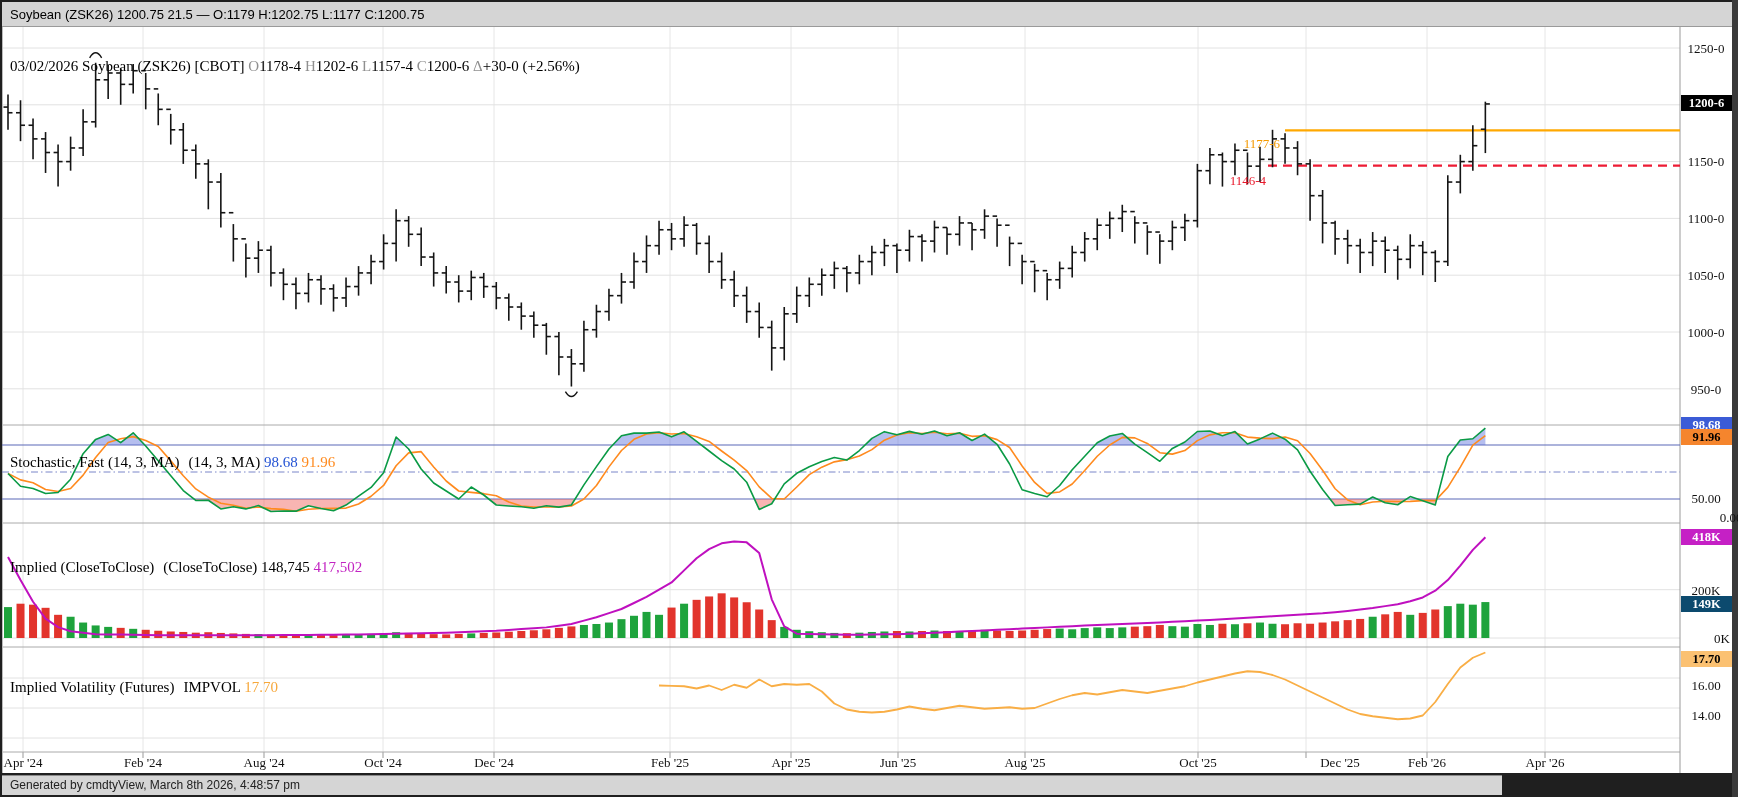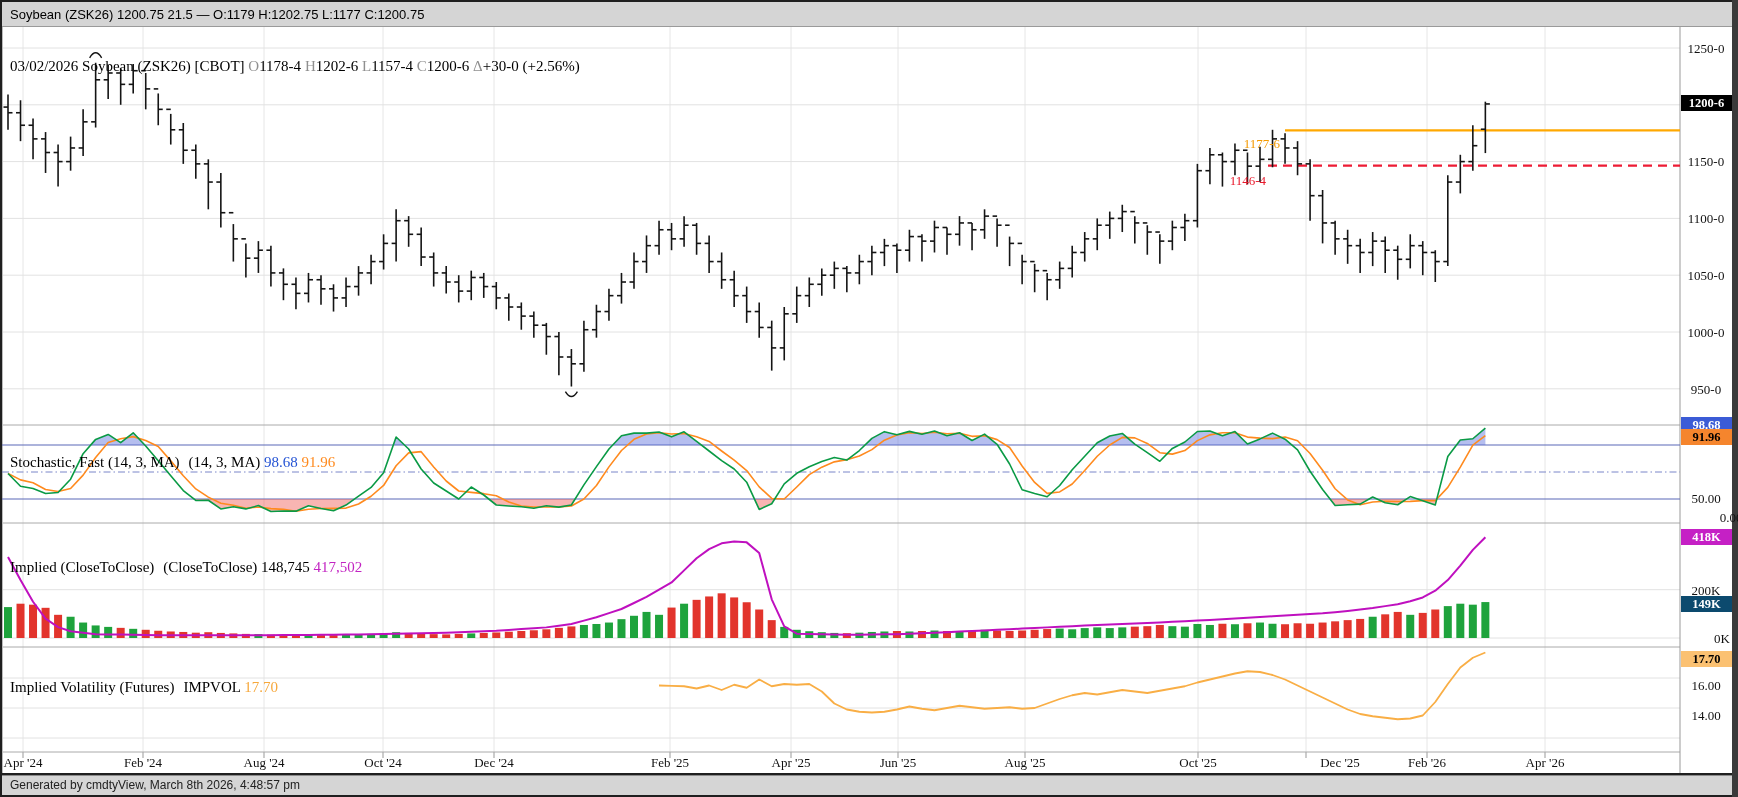--- a/index.html
+++ b/index.html
@@ -3,21 +3,21 @@
 <meta charset="utf-8">
 <style>
   html,body{margin:0;padding:0;background:#1f1f1f;}
   #page{position:relative;width:1738px;height:797px;background:#1f1f1f;overflow:hidden;
         font-family:"Liberation Serif",serif;}
   #titlebar{position:absolute;left:2px;top:2px;width:1730px;height:25px;background:#d5d5d5;
         border-bottom:1px solid #9a9a9a;font-family:"Liberation Sans",sans-serif;
         font-size:13px;color:#000;line-height:25px;padding-left:8px;box-sizing:border-box;}
   #chart{position:absolute;left:2px;top:27px;width:1730px;height:746px;background:#ffffff;}
   #plot{position:absolute;left:0;top:0;}
-  #statusbar{position:absolute;left:2px;top:775px;width:1730px;height:20px;background:#d5d5d5;
+  #statusbar{position:absolute;left:2px;top:775px;width:1500px;height:20px;background:#d5d5d5;
         border-top:1px solid #8b8b8b;font-family:"Liberation Sans",sans-serif;font-size:12px;
         color:#222;line-height:19px;padding-left:8px;box-sizing:border-box;}
   #scrollstrip{position:absolute;right:0;top:0;width:6px;height:797px;background:#3a3a3a;}
   .hdr{position:absolute;left:8px;font-size:15px;color:#000;white-space:pre;z-index:5;}
   .hdr .gray{color:#8f8f8f;}
   .hdr .sp{display:inline-block;width:9px;}
   .axlbl{position:absolute;left:1682px;width:48px;text-align:center;font-size:13px;color:#111;z-index:4;}
   .badge{position:absolute;left:1681px;width:51px;height:16px;text-align:center;font-size:12.5px;
          font-weight:bold;line-height:16px;z-index:6;}
   .linelbl{position:absolute;width:70px;text-align:right;font-size:13px;z-index:5;}

